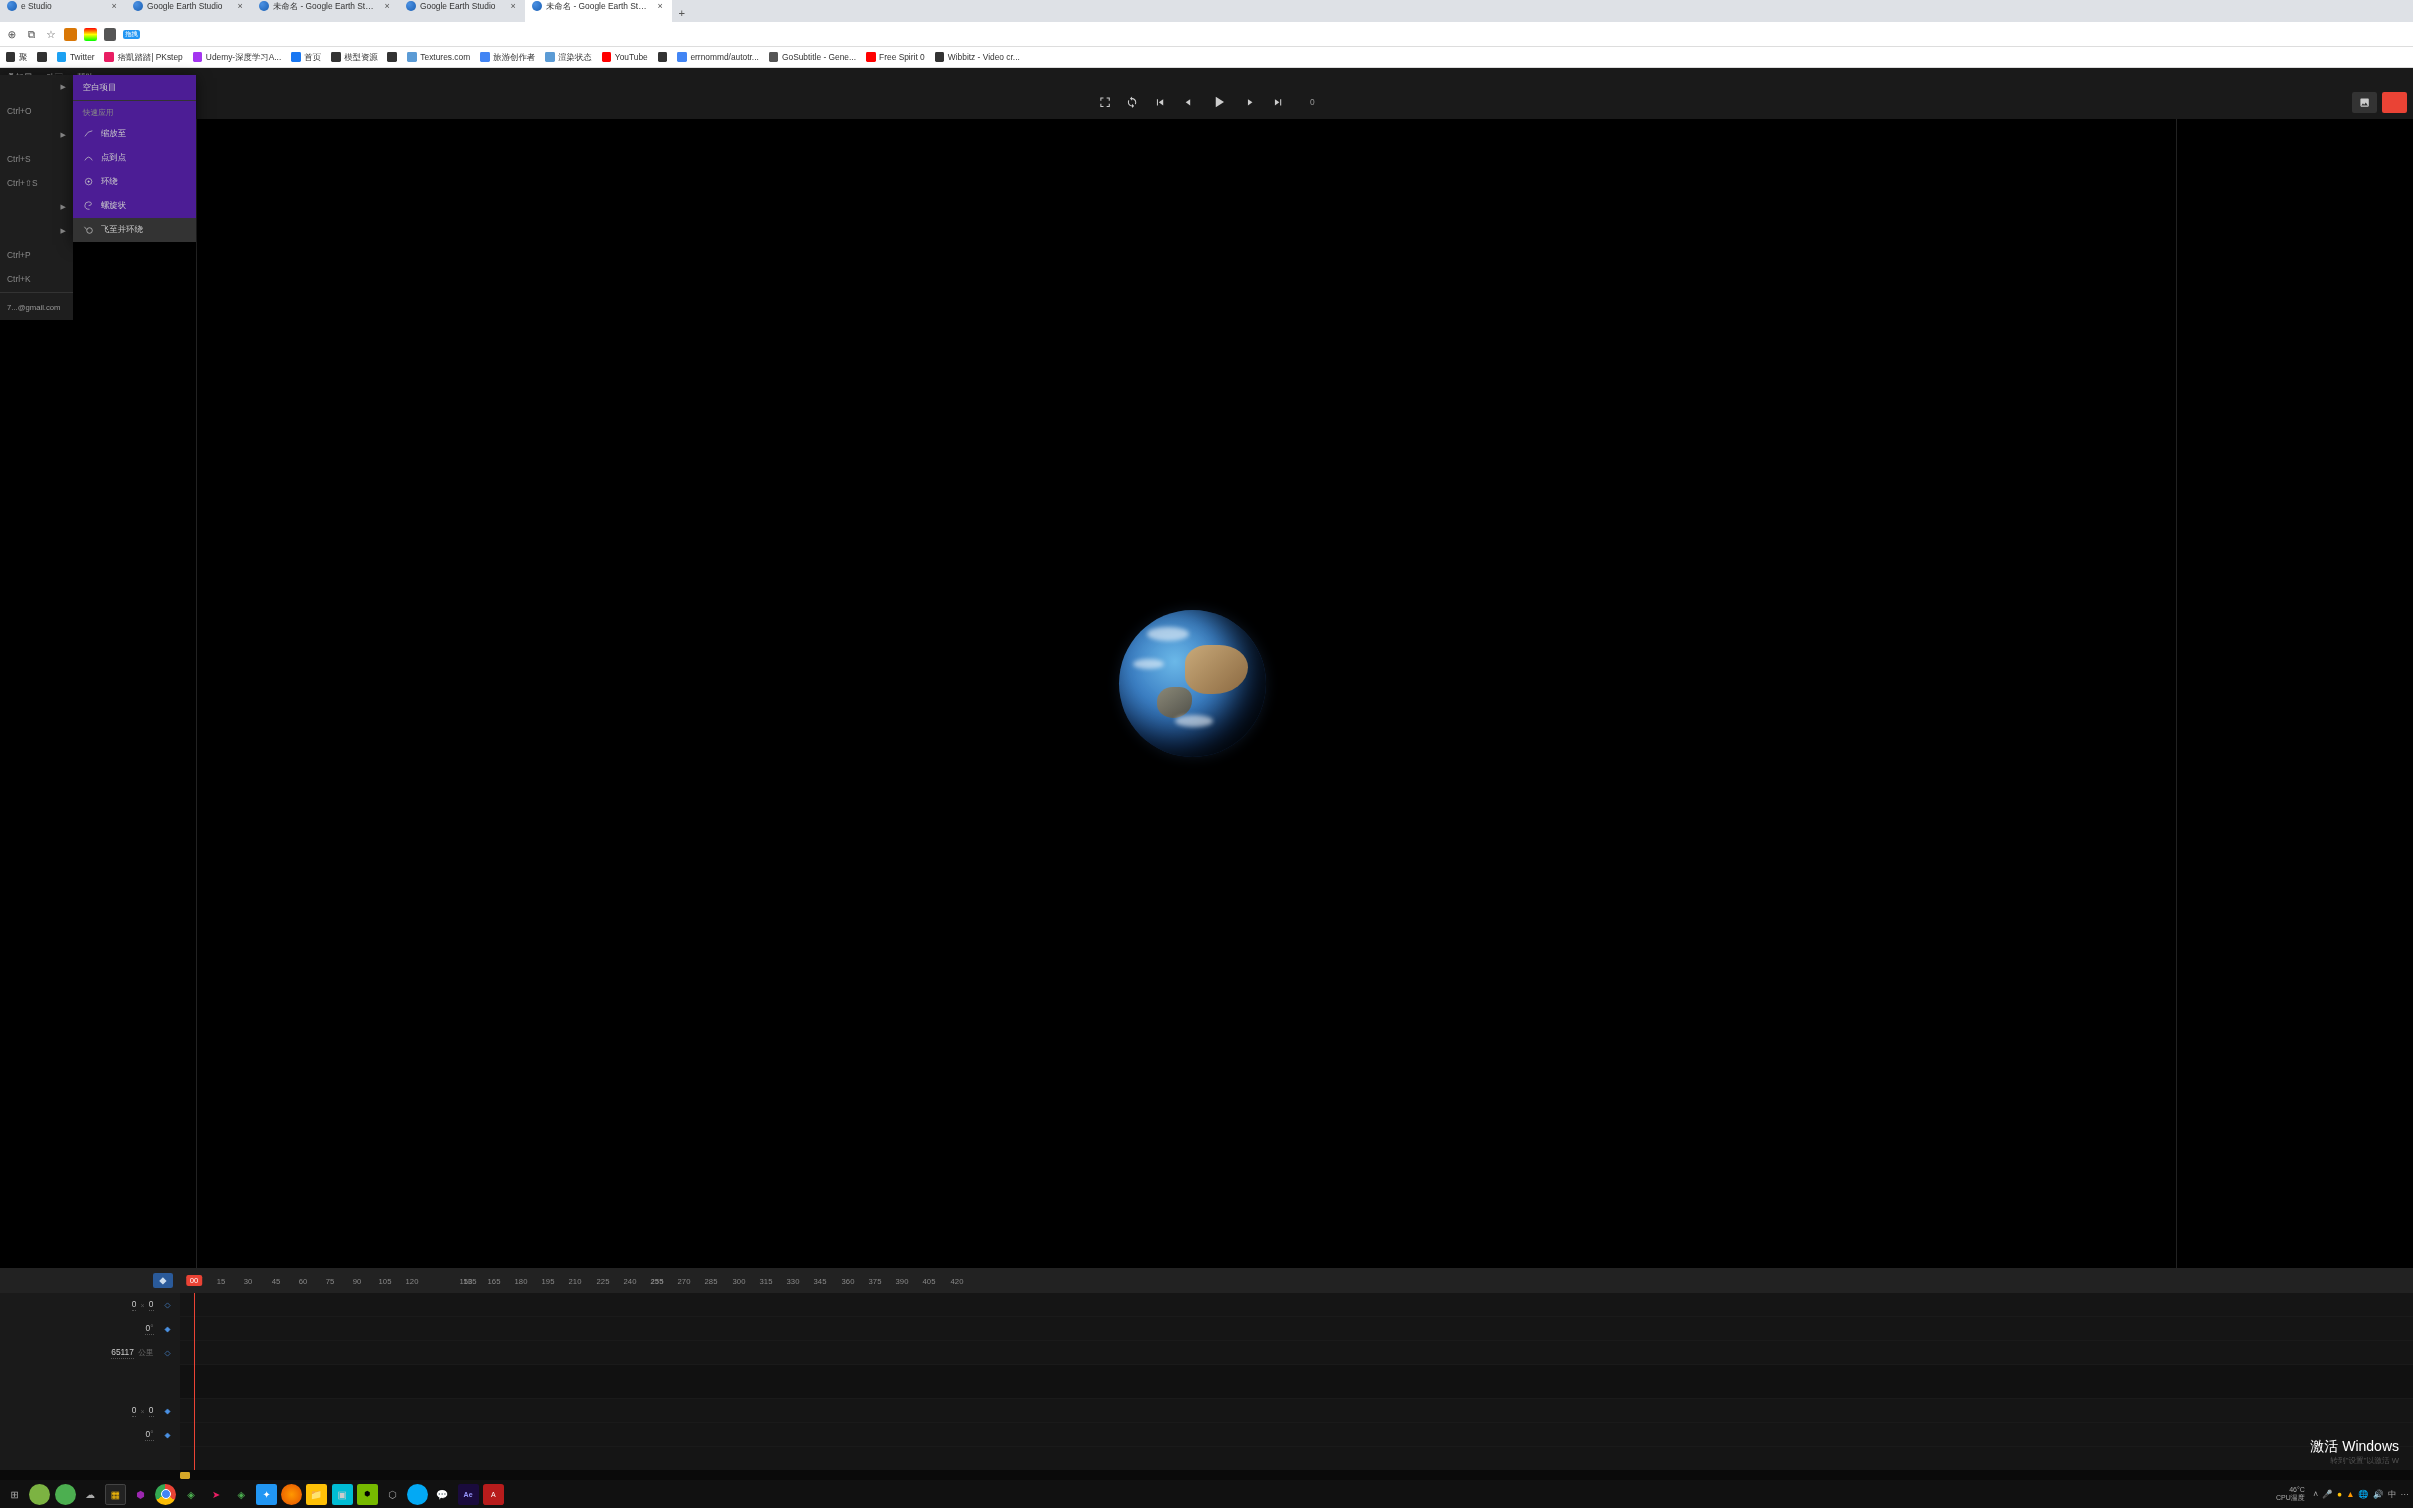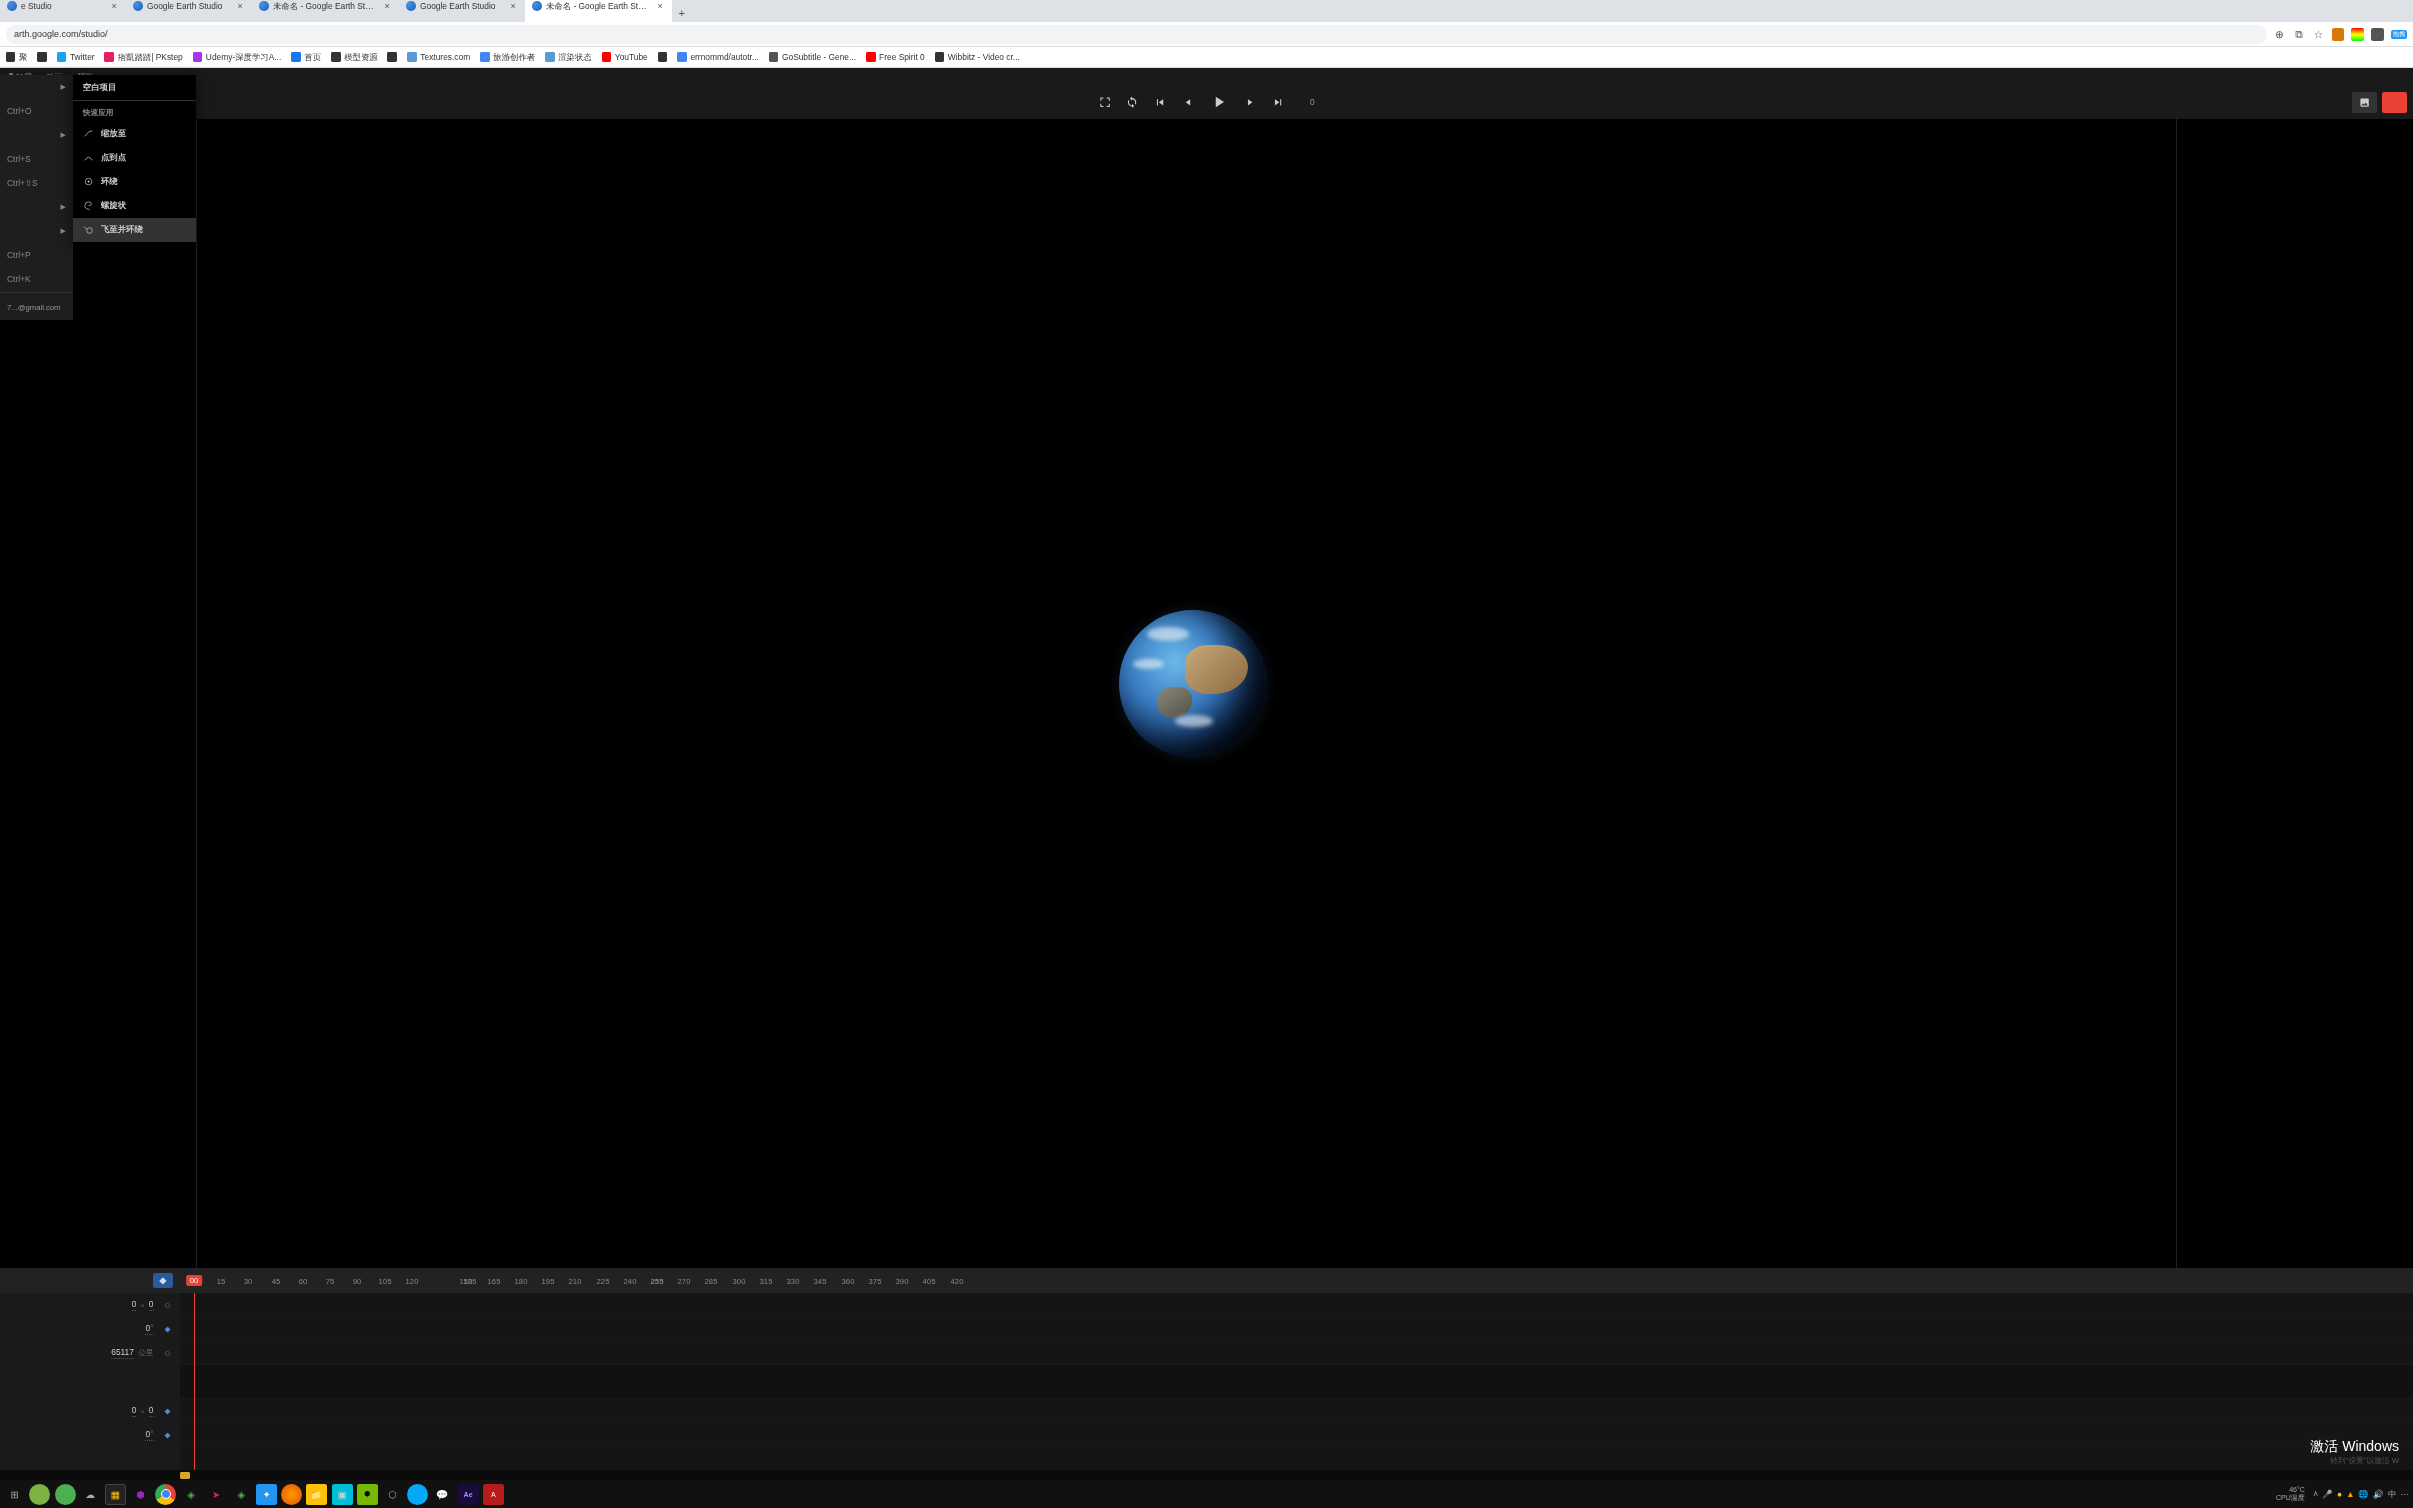--- a/index.html
+++ b/index.html
@@ -40,21 +40,21 @@
 .tool-btn { width: 25px; height: 21px; background: #333; border-radius: 2.1px; display: flex; align-items: center; justify-content: center; color: #ccc; cursor: pointer; }
 .tool-btn.red { background: #ea4335; }
 
 
 .dropdown-panel { position: absolute; left: 0; top: 75px; width: 73px; background: #1e1e1e; box-shadow: 0 2.8px 14px rgba(0,0,0,0.6); z-index: 100; }
 .dd-row { height: 24px; display: flex; align-items: center; justify-content: space-between; padding: 0 7px; font-size: 8.4px; color: #888; cursor: pointer; }
 .dd-arrow { font-size: 7px; }
 .dd-sep { height: 0.7px; background: #333; margin: 1.4px 0; }
 .dd-email { font-size: 7.7px; color: #999; padding: 8.4px 7px; }
 
-.submenu { position: absolute; left: 73px; top: 75px; width: 123px; background: #000000; box-shadow: 0 2.8px 14px rgba(0,0,0,0.6); z-index: 101; font-weight: bold; }
+.submenu { position: absolute; left: 73px; top: 75px; width: 123px; background: #4c1d95; box-shadow: 0 2.8px 14px rgba(0,0,0,0.6); z-index: 101; }
 .sub-head { padding: 7px 9.8px 5.6px; font-size: 8.4px; color: #ccc; }
 .sub-label { padding: 5.6px 9.8px 4.2px; font-size: 7.7px; color: #888; }
 .sub-item { height: 24px; display: flex; align-items: center; gap: 7px; padding: 0 9.8px; font-size: 8.4px; color: #ccc; cursor: pointer; }
 .sub-item:hover, .sub-item.hl { background: #333; }
 .sub-icon { width: 11.2px; height: 11.2px; display: flex; align-items: center; justify-content: center; }
 .sub-icon svg { width: 11.2px; height: 11.2px; stroke: #ccc; fill: none; stroke-width: 1.5; }
 
 
 .viewport-wrap { position: absolute; left: 0; right: 0; top: 119px; bottom: 240px; background: #000; display: flex; }
 .viewport { flex: 1; position: relative; background: #000; display: flex; align-items: center; justify-content: center; }
@@ -135,21 +135,20 @@
     </div>
   <div class="tab active">
       <span class="tab-favicon"></span>
       <span class="tab-title">未命名 - Google Earth Studio</span>
       <span class="tab-close">×</span>
     </div>
   <div class="new-tab">+</div>
 </div>
 
 <div class="address-bar">
-  <div class="url-field">arth.google.com/studio/</div>
   <div class="addr-icons">
     <span class="addr-icon">⊕</span>
     <span class="addr-icon">⧉</span>
     <span class="addr-icon">☆</span>
     <span class="ext-icon" style="background:#d97706"></span>
     <span class="ext-icon" style="background:linear-gradient(#f00,#ff0,#0f0)"></span>
     <span class="ext-icon" style="background:#555"></span>
     <span class="ext-blue">拖拽</span>
   </div>
 </div>

